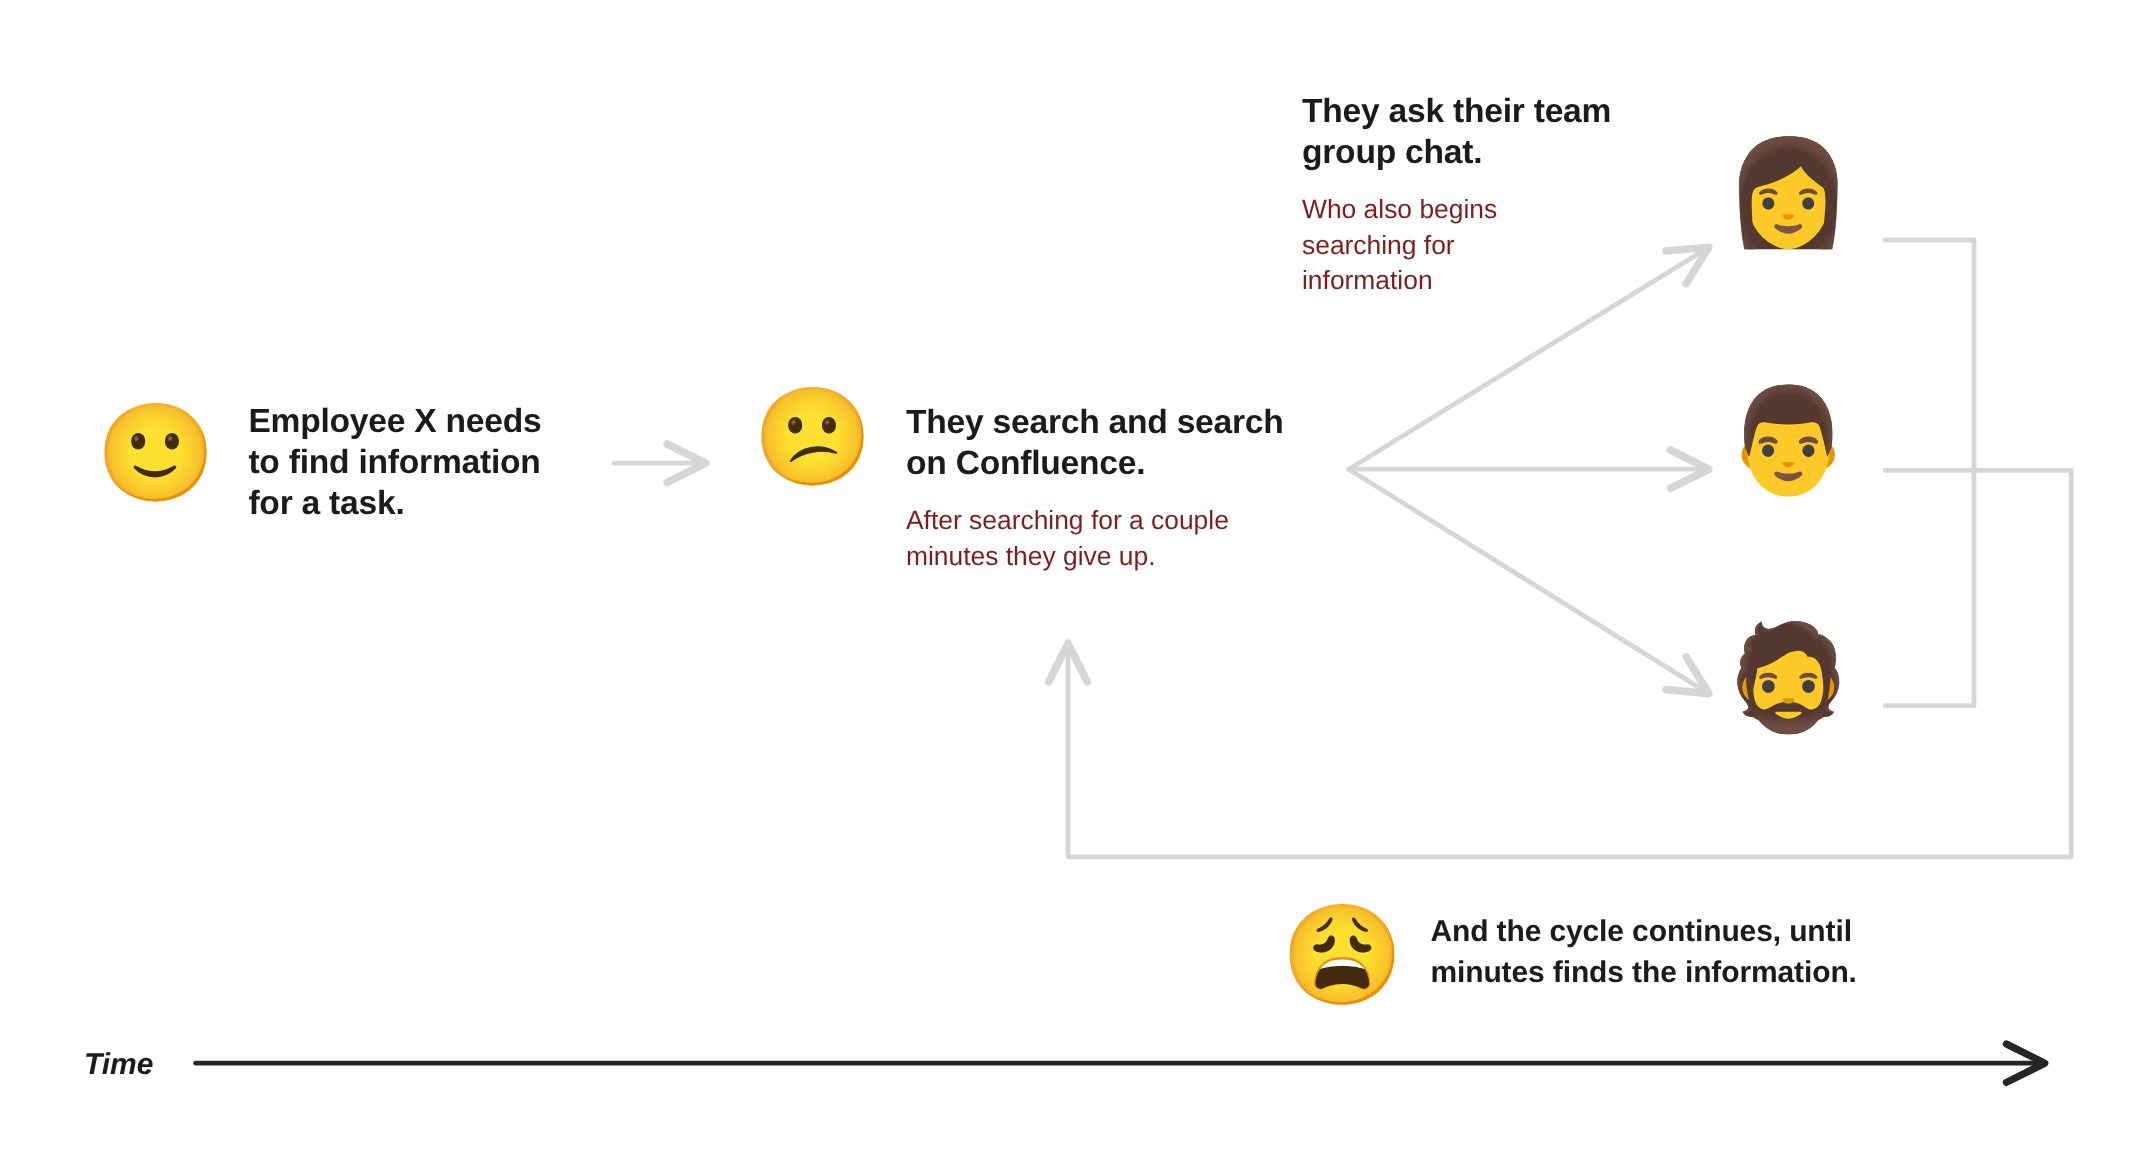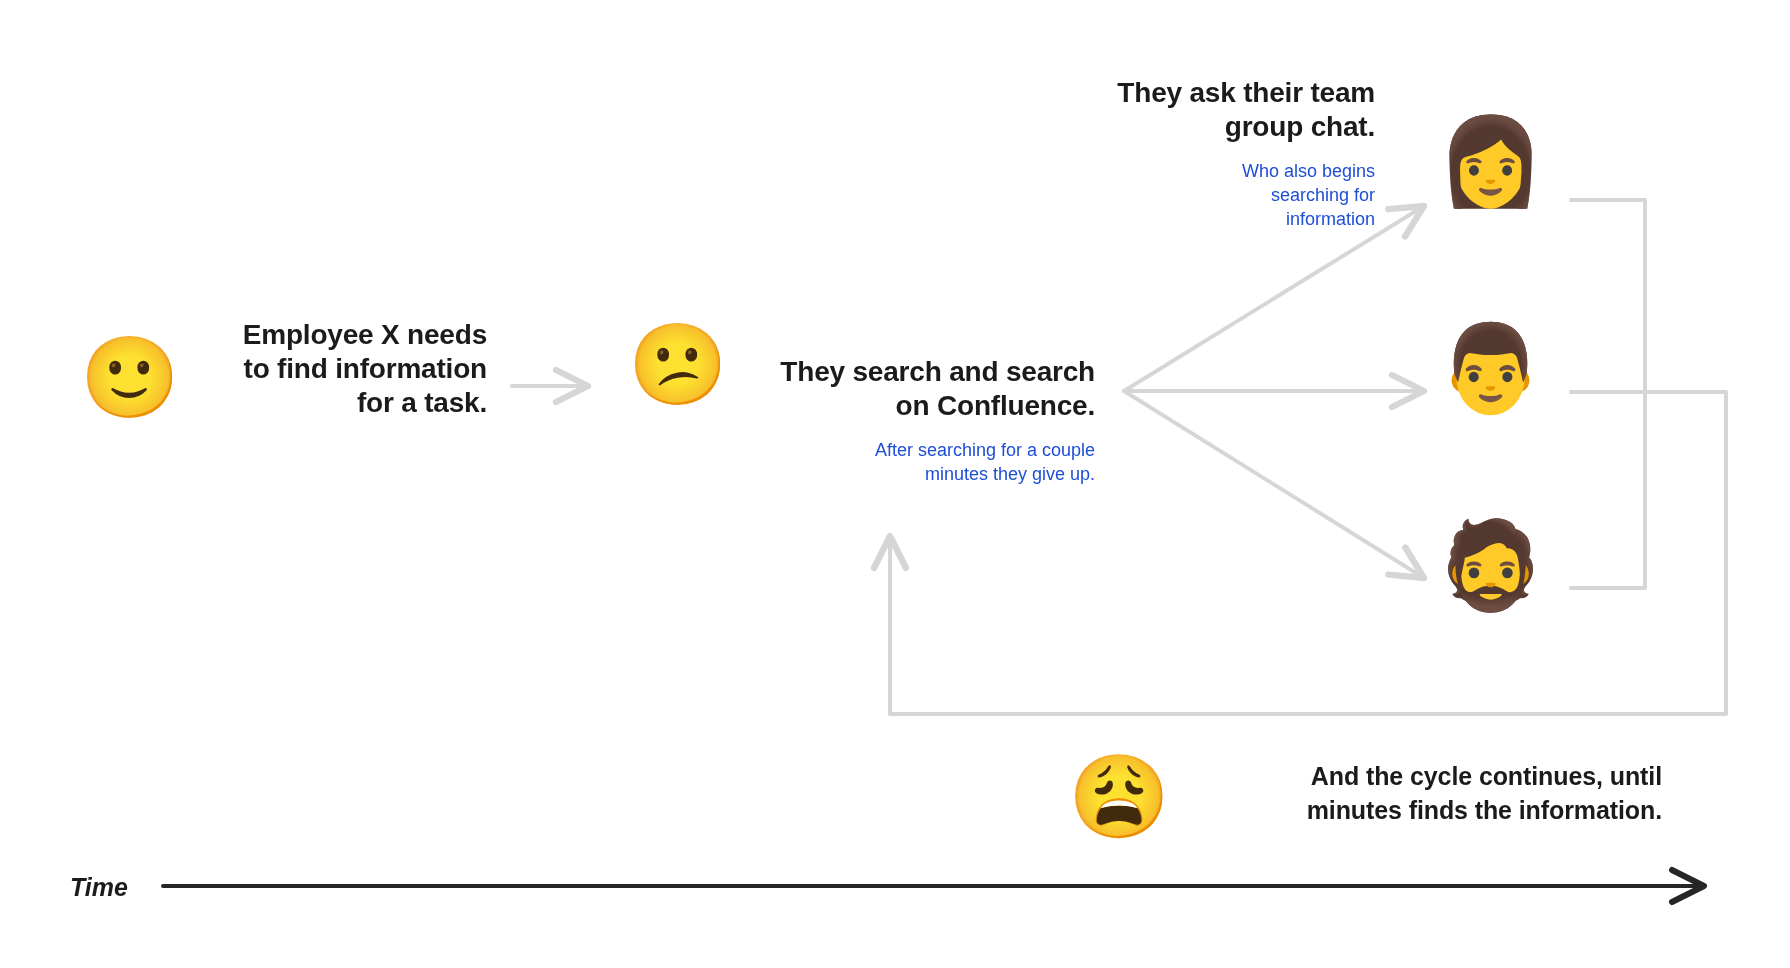--- a/index.html
+++ b/index.html
@@ -18,35 +18,34 @@
     background: #ffffff;
     overflow: hidden;
   }
   .emoji {
     position: absolute;
     line-height: 1;
     user-select: none;
   }
   .txtblock {
     position: absolute;
-    text-align: right;
   }
   .heading {
     font-size: 28px;
     font-weight: 700;
     line-height: 1.22;
     color: #1b1b1d;
     letter-spacing: -0.2px;
     white-space: pre-line;
   }
   .body {
-    font-size: 18px;
+    font-size: 22px;
     font-weight: 400;
     line-height: 1.33;
-    color: #1d4ed8;
+    color: #7f1d1d;
     white-space: pre-line;
   }
   .body-strong {
     font-size: 25px;
     font-weight: 700;
     line-height: 1.35;
     color: #1b1b1d;
     letter-spacing: -0.1px;
     white-space: pre-line;
   }
@@ -109,29 +108,29 @@
       <path d="M1645,392 L1726,392 L1726,714 L890,714 L890,536" fill="none" stroke="#d6d6d6" stroke-width="4" stroke-linecap="round" stroke-linejoin="round" marker-end="url(#arrowGray)"></path>
     </g>
 
     <g>
       <line x1="163" y1="886" x2="1700" y2="886" stroke="#262626" stroke-width="4" stroke-linecap="round" marker-end="url(#arrowBlack)"></line>
     </g>
   </svg>
 
   <div class="emoji" style="left:80px; top:338px; font-size:80px;">🙂</div>
 
-  <div class="txtblock" style="left:207px; top:318px; width:280px;">
+  <div class="txtblock" style="left:207px; top:334px; width:280px;">
     <div class="heading">Employee X needs
 to find information
 for a task.</div>
   </div>
 
   <div class="emoji" style="left:628px; top:325px; font-size:80px;">😕</div>
 
-  <div class="txtblock" style="left:755px; top:335px; width:340px;margin-top:20px;">
+  <div class="txtblock" style="left:755px; top:335px; width:340px;">
     <div class="heading">They search and search
 on Confluence.</div>
     <div class="mb-gap"></div>
     <div class="body">After searching for a couple
 minutes they give up.</div>
   </div>
 
   <div class="txtblock" style="left:1085px; top:76px; width:290px;">
     <div class="heading">They ask their team
 group chat.</div>

